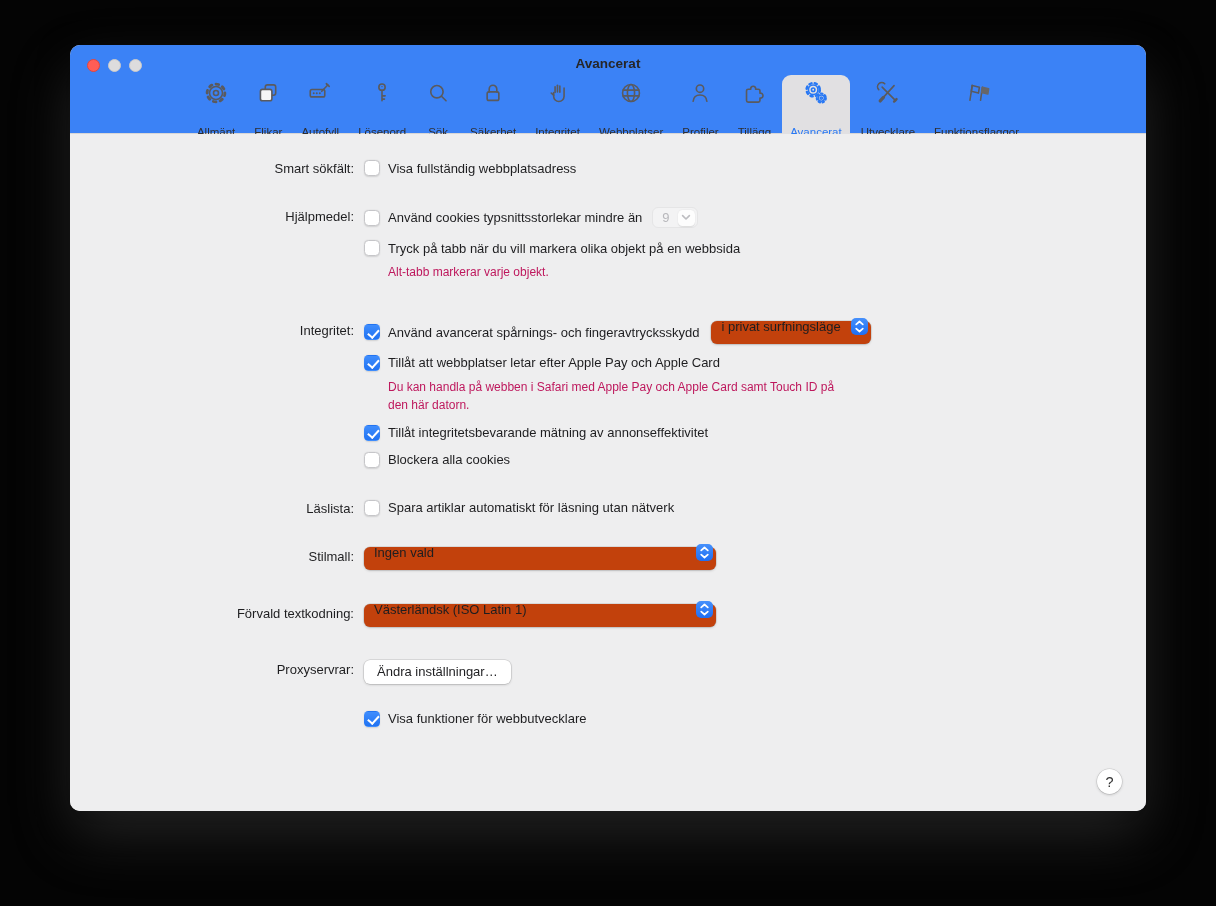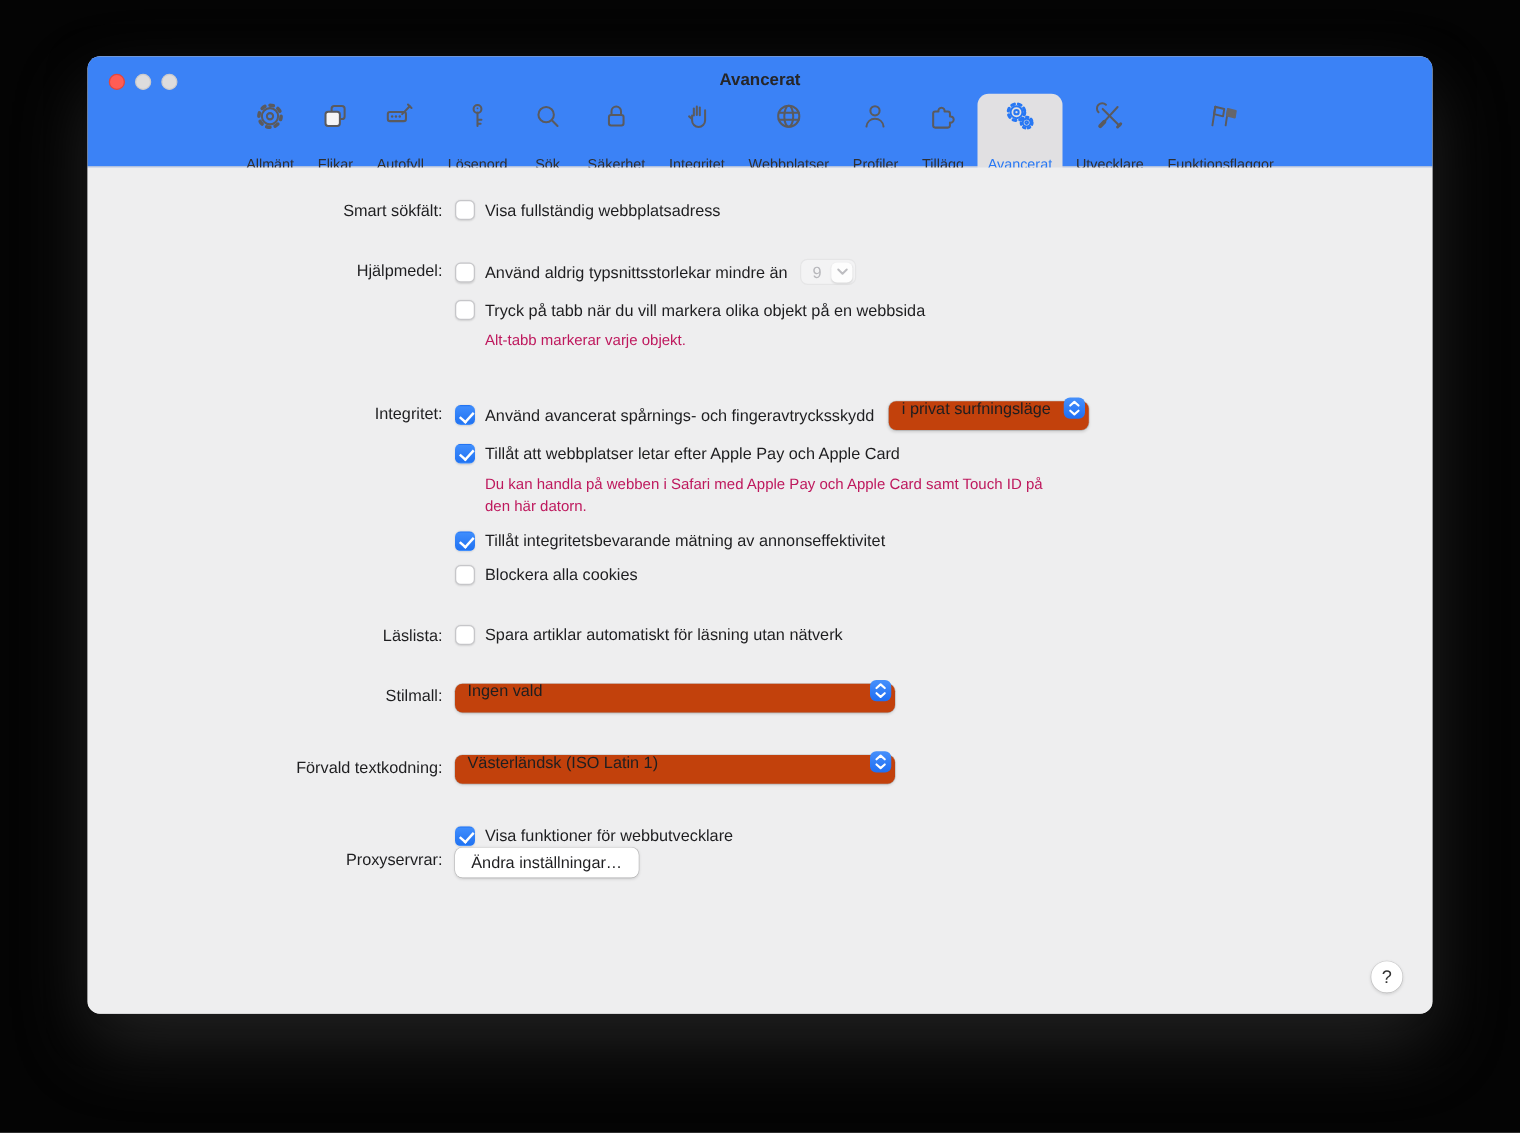--- a/index.html
+++ b/index.html
@@ -258,21 +258,21 @@
             <span>Visa fullständig webbplatsadress</span>
           </div>
         </div>
       </div>
 
       <div class="section">
         <div class="sec-label">Hjälpmedel:</div>
         <div class="sec-body">
           <div class="cb-row" style="margin-bottom:11px;">
             <span class="checkbox"></span>
-            <span>Använd aldrig typsnittsstorlekar mindre än</span>
+            <span>Använd cookies typsnittsstorlekar mindre än</span>
             <span class="stepper">
               <span class="sval">9</span>
               <span class="sbtn">
                 <svg width="10" height="7" viewBox="0 0 10 7" fill="none" stroke="#bdbdc1" stroke-width="1.6" stroke-linecap="round" stroke-linejoin="round">
                     <path d="M1.6 1.6 L5 5 L8.4 1.6"></path>
                   </svg>
               </span>
             </span>
           </div>
           <div class="cb-row">
@@ -348,34 +348,34 @@
             <span class="pbtn">
               <svg width="11" height="13" viewBox="0 0 11 13" fill="none" stroke="#fff" stroke-width="1.7" stroke-linecap="round" stroke-linejoin="round">
                   <path d="M2.2 4.4 L5.5 1.5 L8.8 4.4"></path>
                   <path d="M2.2 8.6 L5.5 11.5 L8.8 8.6"></path>
                 </svg>
             </span>
           </span>
         </div>
       </div>
 
+      <div class="section" style="margin-bottom:26px;">
+        <div class="sec-label">Proxyservrar:</div>
+        <div class="sec-body">
+          <span class="push-btn">Ändra inställningar…</span>
+        </div>
+      </div>
+
       <div class="section" style="margin-bottom:0;">
         <div class="sec-label"></div>
         <div class="sec-body">
           <div class="cb-row">
             <span class="checkbox checked"></span>
             <span>Visa funktioner för webbutvecklare</span>
           </div>
         </div>
       </div>
 
-      <div class="section" style="margin-bottom:26px;">
-        <div class="sec-label">Proxyservrar:</div>
-        <div class="sec-body">
-          <span class="push-btn">Ändra inställningar…</span>
-        </div>
-      </div>
-
       <div class="help-btn">?</div>
     </div>
 
   </div>
 </div>
 
 </body></html>

